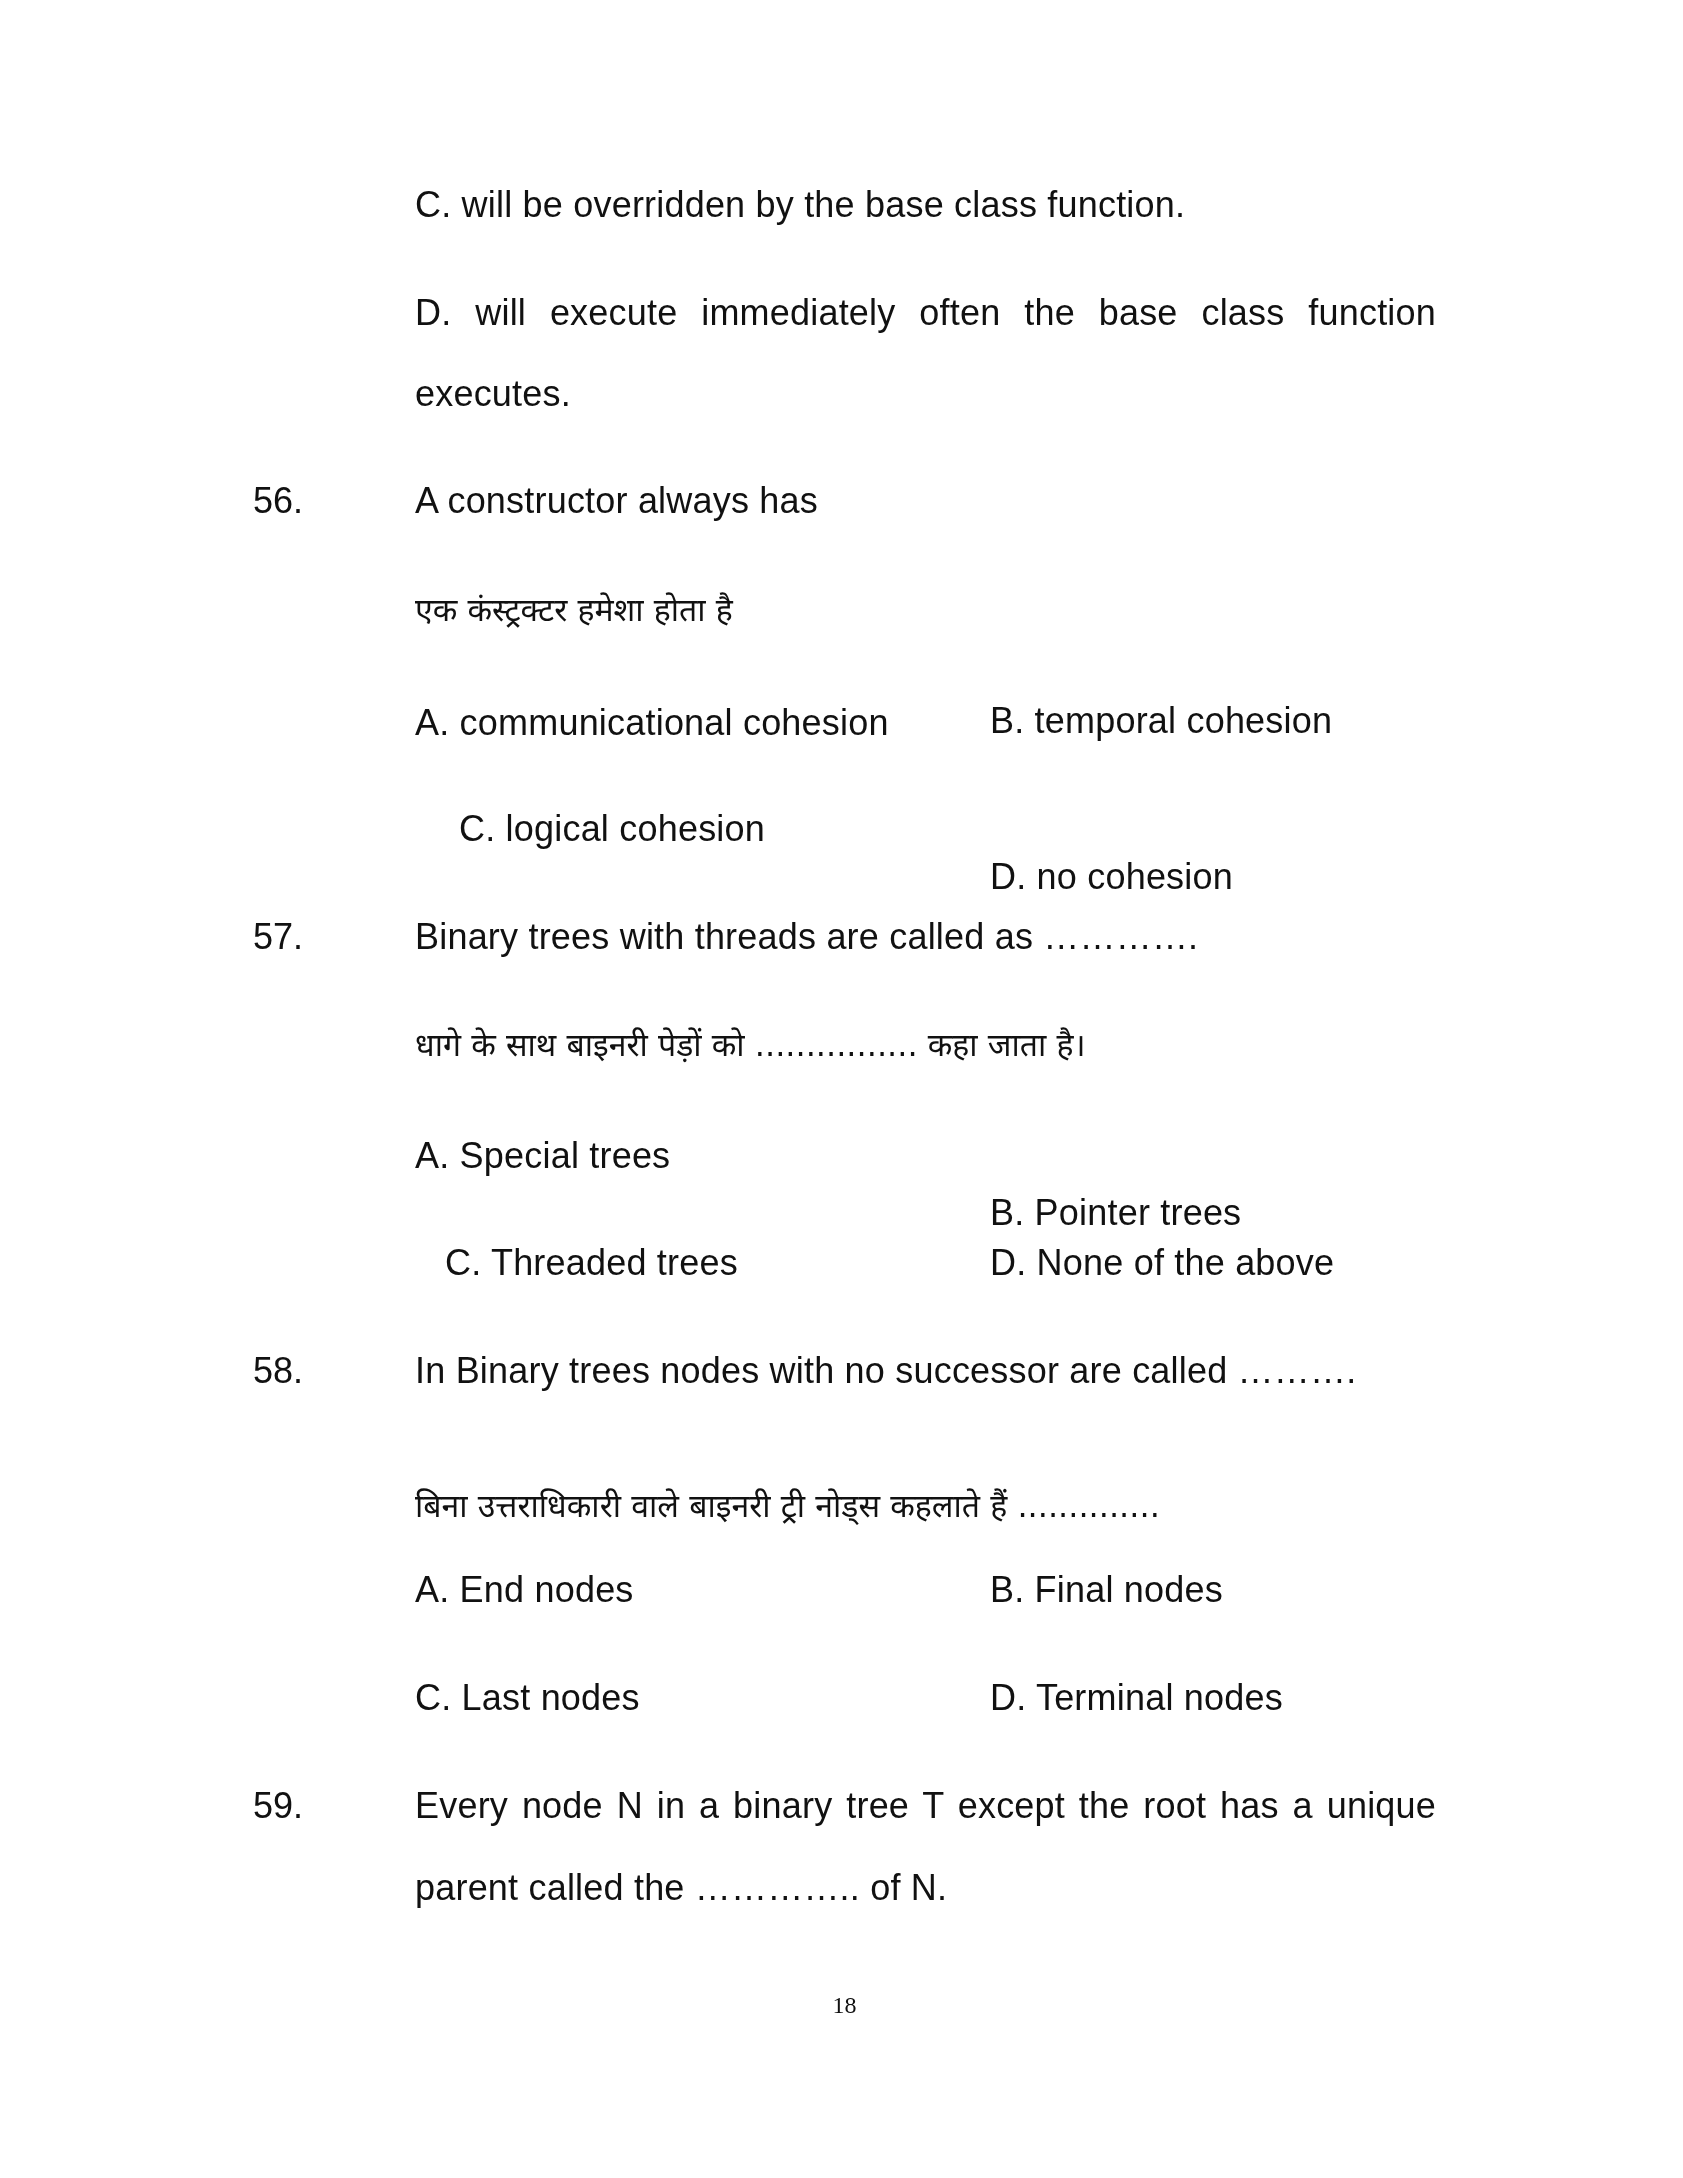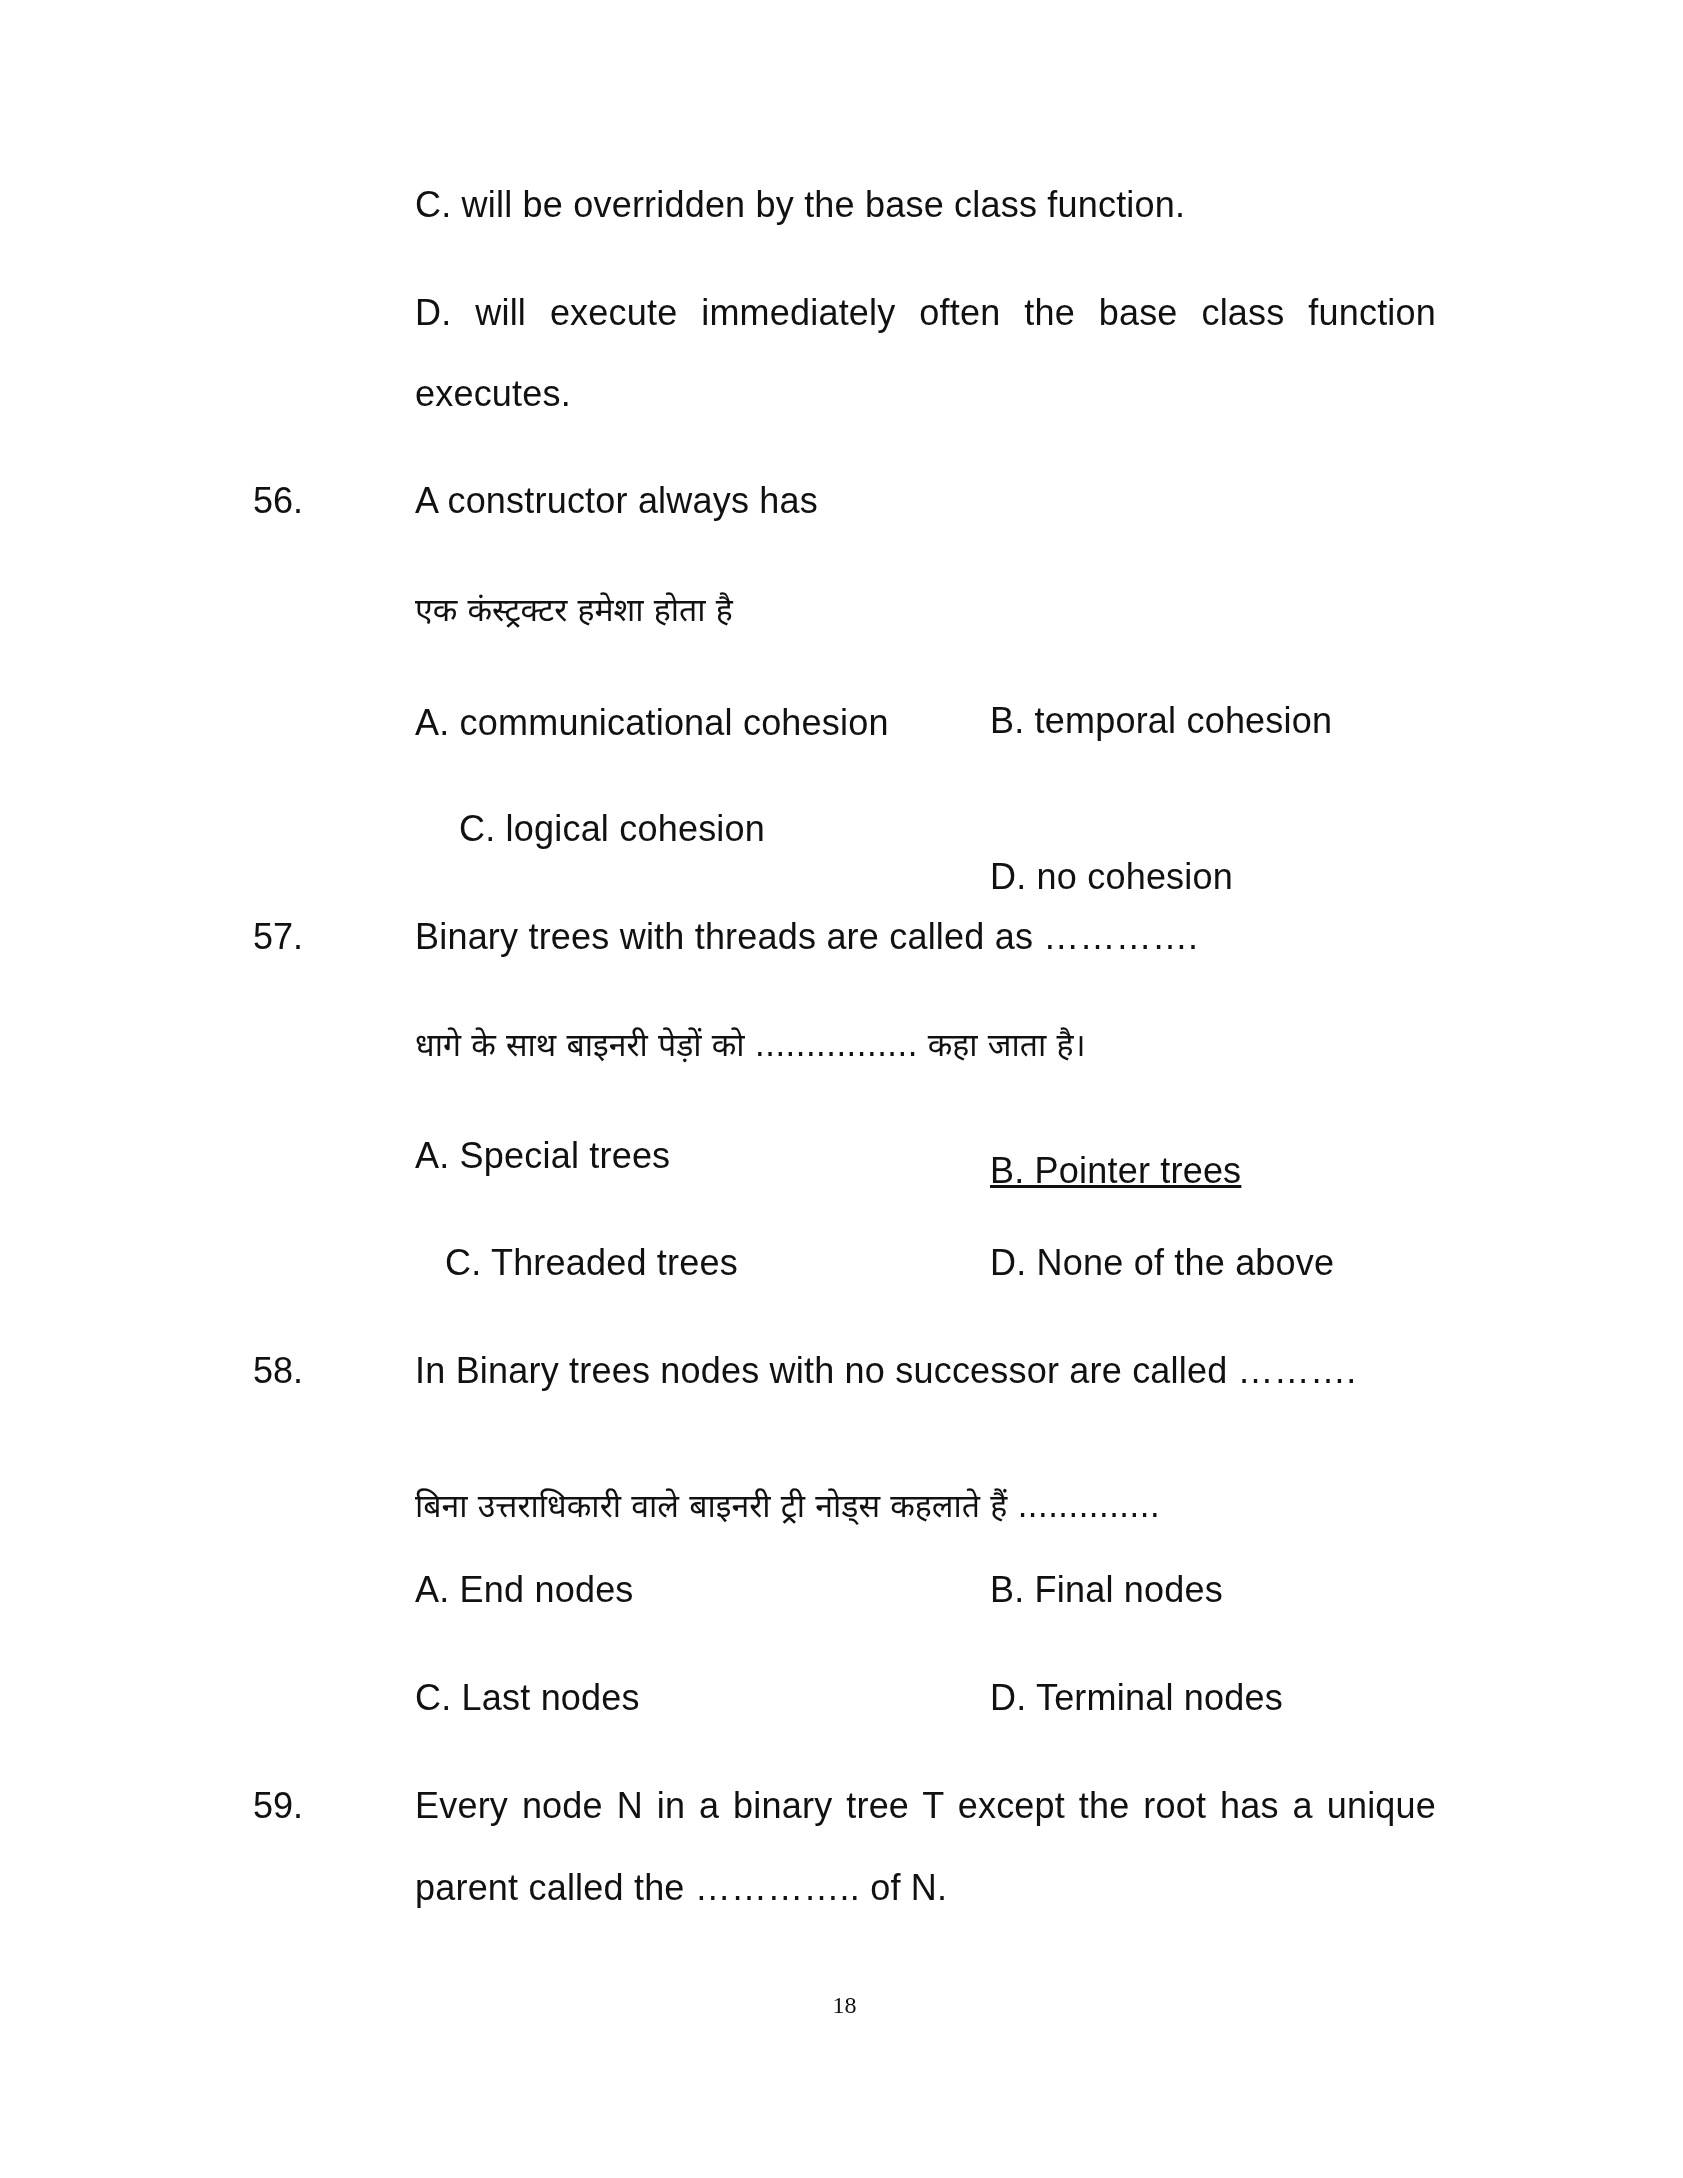--- a/index.html
+++ b/index.html
@@ -67,21 +67,21 @@
   <div class="line col-b" style="top:699px;">B. temporal cohesion</div>
   <div class="line col-a" style="top:807px;margin-left:44px;">C. logical cohesion</div>
   <div class="line col-b" style="top:807px;margin-top:48px;">D. no cohesion</div>
 </div>
 
 <div>
   <div class="qnum" style="top:915px;">57.</div>
   <div class="line col-a" style="top:915px;">Binary trees with threads are called as ………….</div>
   <div class="hindi col-a" style="top:1023px;">धागे के साथ बाइनरी पेड़ों को ................ कहा जाता है।</div>
   <div class="line col-a" style="top:1134px;">A. Special trees</div>
-  <div class="line col-b" style="top:1149px;text-decoration:underline;">B. Pointer trees</div>
+  <div class="line col-b" style="top:1191px;">B. Pointer trees</div>
   <div class="line col-a" style="top:1241px;margin-left:30px;">C. Threaded trees</div>
   <div class="line col-b" style="top:1241px;">D. None of the above</div>
 </div>
 
 <div>
   <div class="qnum" style="top:1349px;">58.</div>
   <div class="line col-a" style="top:1349px;">In Binary trees nodes with no successor are called ……….</div>
   <div class="hindi col-a" style="top:1457px;margin-top:27px;">बिना उत्तराधिकारी वाले बाइनरी ट्री नोड्स कहलाते हैं ..............</div>
   <div class="line col-a" style="top:1568px;">A. End nodes</div>
   <div class="line col-b" style="top:1568px;">B. Final nodes</div>

